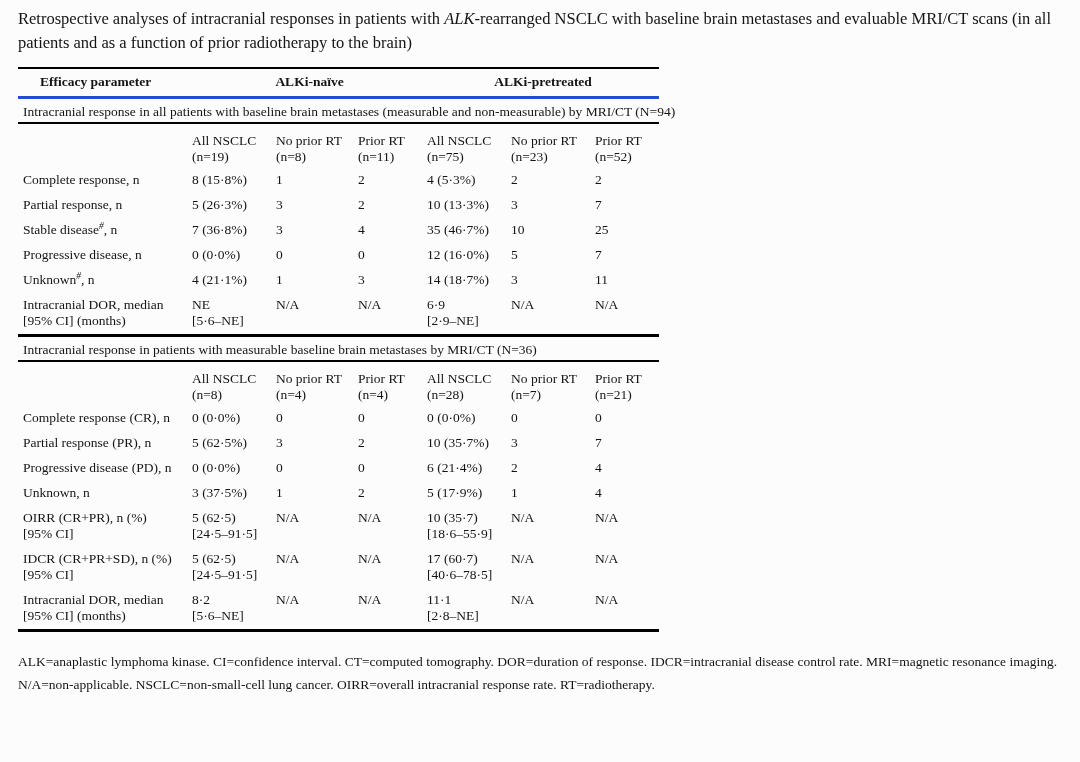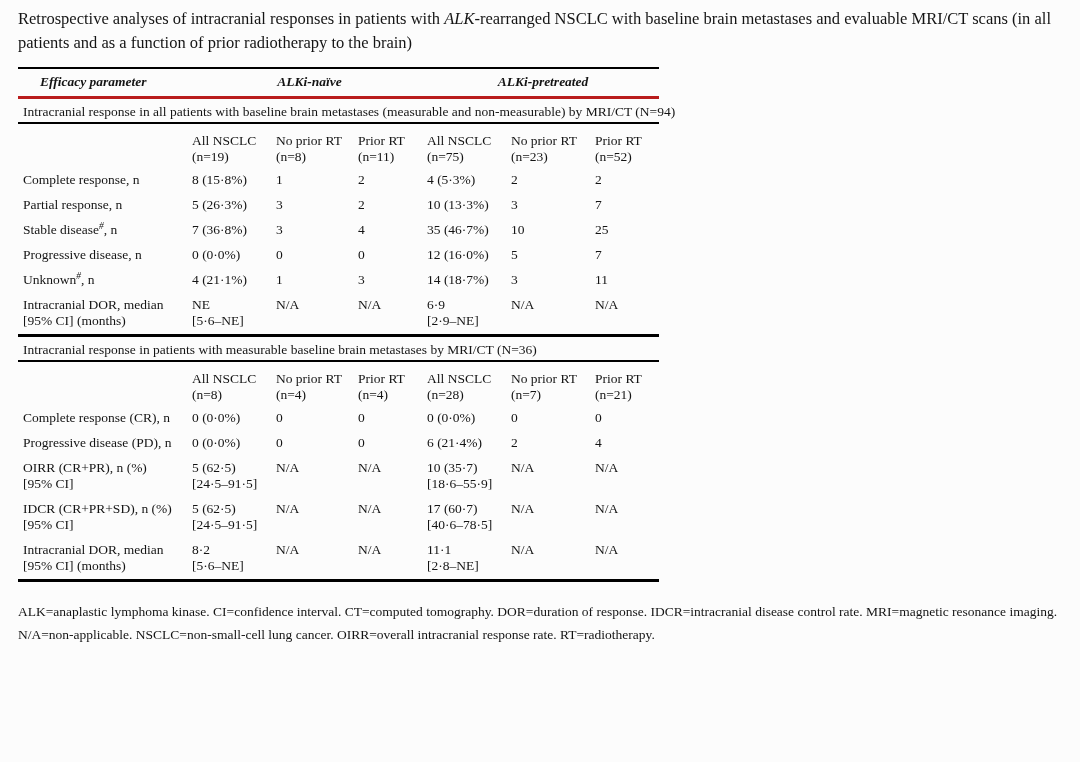--- a/index.html
+++ b/index.html
@@ -20,21 +20,21 @@
   .caption i { font-style: italic; }
 
   table.tbl {
     border-collapse: collapse;
     width: 641px;
     margin-top: 12px;
     border-top: 2px solid #000;
     border-bottom: 3px solid #000;
     table-layout: fixed;
   }
-  thead tr { border-bottom: 3px solid #b91c1c; font-style: italic; }
+  thead tr { border-bottom: 3px solid #1d4ed8; }
   thead th {
     font-weight: bold;
     font-size: 13.5px;
     text-align: left;
     vertical-align: middle;
     padding: 5px 0 6px 22px;
     white-space: nowrap;
   }
   thead th.grp { text-align: center; padding-left: 0; }
 
@@ -206,26 +206,44 @@
         <tr>
           <td class="row-label"><span>Complete response (CR), n</span></td>
           <td class="cell">0 (0·0%)</td>
           <td class="cell">0</td>
           <td class="cell">0</td>
           <td class="cell">0 (0·0%)</td>
           <td class="cell">0</td>
           <td class="cell">0</td>
         </tr>
         <tr>
+          <td class="row-label"><span>Partial response (PR), n</span></td>
+          <td class="cell">5 (62·5%)</td>
+          <td class="cell">3</td>
+          <td class="cell">2</td>
+          <td class="cell">10 (35·7%)</td>
+          <td class="cell">3</td>
+          <td class="cell">7</td>
+        </tr>
+        <tr>
           <td class="row-label"><span>Progressive disease (PD), n</span></td>
           <td class="cell">0 (0·0%)</td>
           <td class="cell">0</td>
           <td class="cell">0</td>
           <td class="cell">6 (21·4%)</td>
           <td class="cell">2</td>
+          <td class="cell">4</td>
+        </tr>
+        <tr>
+          <td class="row-label"><span>Unknown, n</span></td>
+          <td class="cell">3 (37·5%)</td>
+          <td class="cell">1</td>
+          <td class="cell">2</td>
+          <td class="cell">5 (17·9%)</td>
+          <td class="cell">1</td>
           <td class="cell">4</td>
         </tr>
         <tr>
           <td class="row-label"><span>OIRR (CR+PR), n (%)
 [95% CI]</span></td>
           <td class="cell">5 (62·5)
 [24·5–91·5]</td>
           <td class="cell">N/A</td>
           <td class="cell">N/A</td>
           <td class="cell">10 (35·7)

